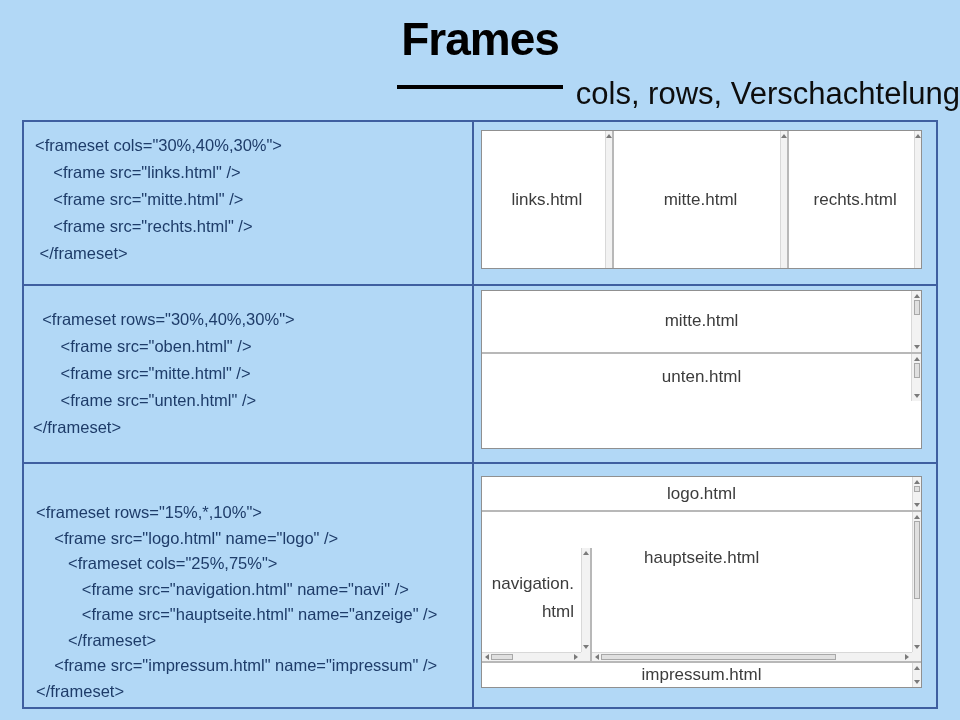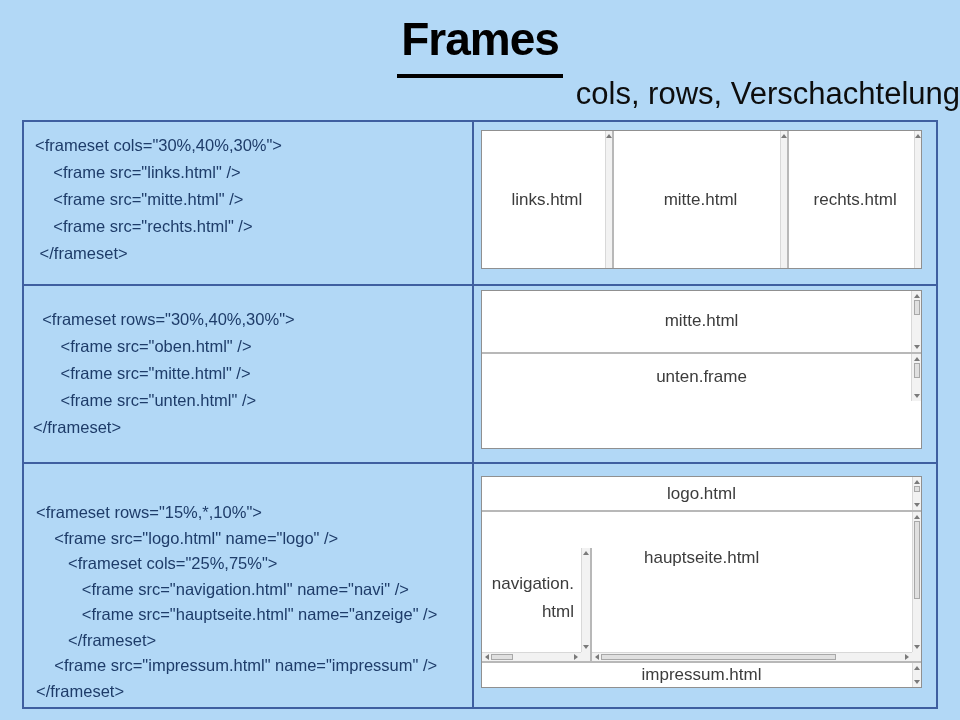--- a/index.html
+++ b/index.html
@@ -10,21 +10,21 @@
     position:relative;
     overflow:hidden;
   }
   .slide { position:absolute; inset:0; }
 
   
   .title-wrap { position:absolute; top:12px; left:0; width:100%; text-align:center; }
   .title {
     display:inline-block;
     font-size:46px; font-weight:bold; color:#000;
-    border-bottom:4px solid #000; padding:0 4px 8px 4px;
+    border-bottom:4px solid #000; padding:0 4px 19px 4px;
     letter-spacing:-1px;
   }
   .subtitle {
     position:absolute; top:76px; left:0; width:100%;
     text-align:right; font-size:31px; color:#0d0d0d;
   }
 
   
   .tbl {
     position:absolute; left:22px; top:120px; width:916px; height:589px;
@@ -176,21 +176,21 @@
         <div class="fr r2">
           <span class="flabel">mitte.html</span>
           <div class="vsb">
             <i class="tri-up"></i>
             <i class="vthumb"></i>
             <i class="spacer"></i>
             <i class="tri-down"></i>
           </div>
         </div>
         <div class="fr r3">
-          <span class="flabel">unten.frame</span>
+          <span class="flabel">unten.html</span>
           <div class="vsb">
             <i class="tri-up"></i>
             <i class="vthumb"></i>
             <i class="spacer"></i>
             <i class="tri-down"></i>
           </div>
         </div>
       </div>
     </div>
 

